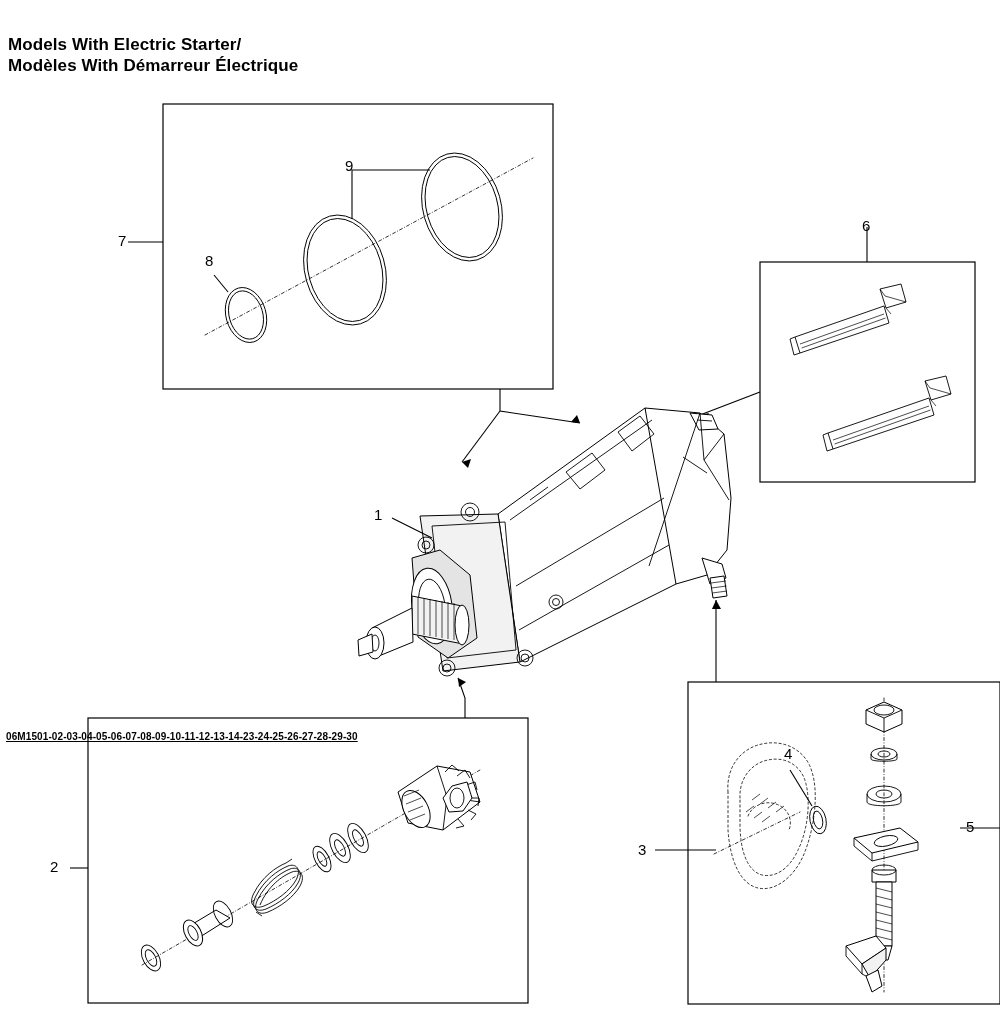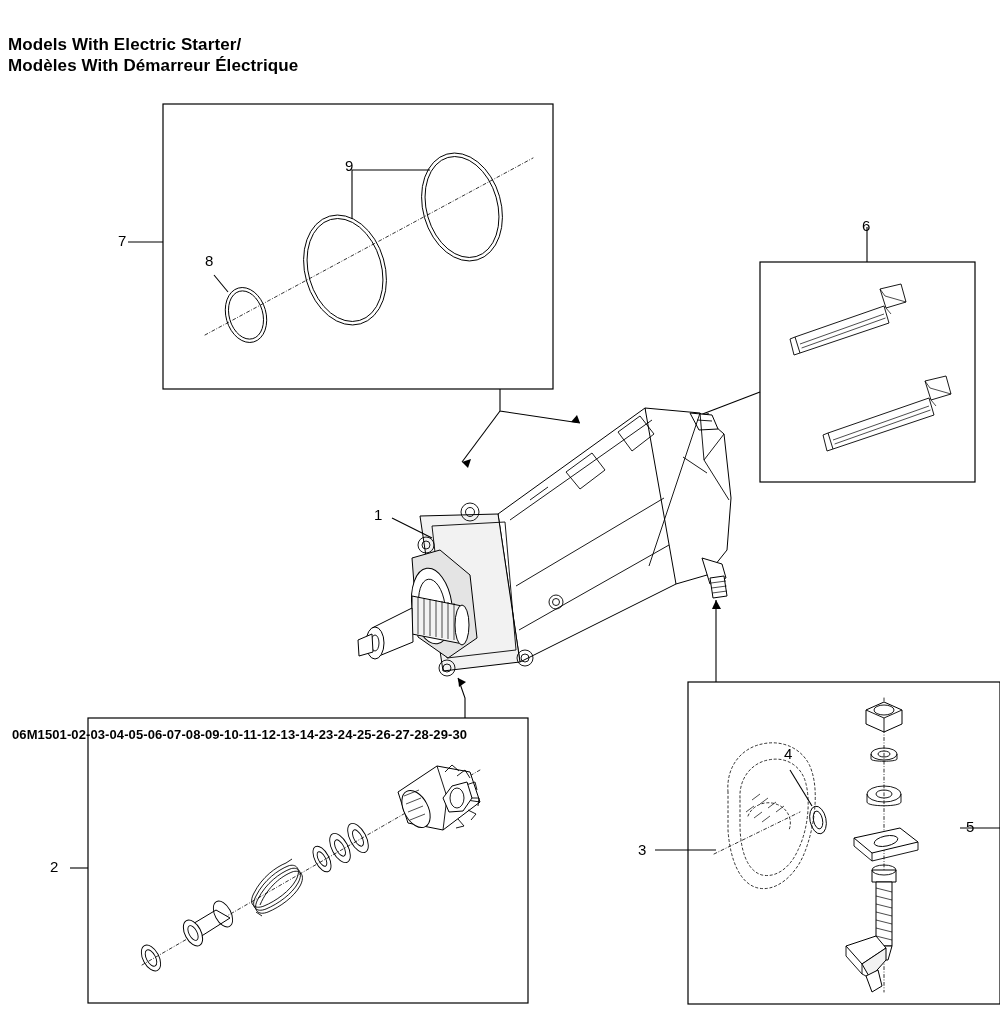--- a/index.html
+++ b/index.html
@@ -27,26 +27,27 @@
     left: 8px;
     top: 4px;
     font-weight: bold;
     font-size: 17px;
     line-height: 21px;
     letter-spacing: 0.1px;
     white-space: nowrap;
   }
   .footer-code {
     position: absolute;
-    left: 12px;
+    left: 6px;
     bottom: 4px;
-    font-size: 13px;
+    font-size: 10px;
     font-weight: bold;
     letter-spacing: 0.1px;
     white-space: nowrap;
+    text-decoration: underline;
   }
   .callout {
     position: absolute;
     font-size: 15px;
     font-weight: normal;
     color: #000;
     line-height: 15px;
   }
   svg#art {
     position: absolute;

